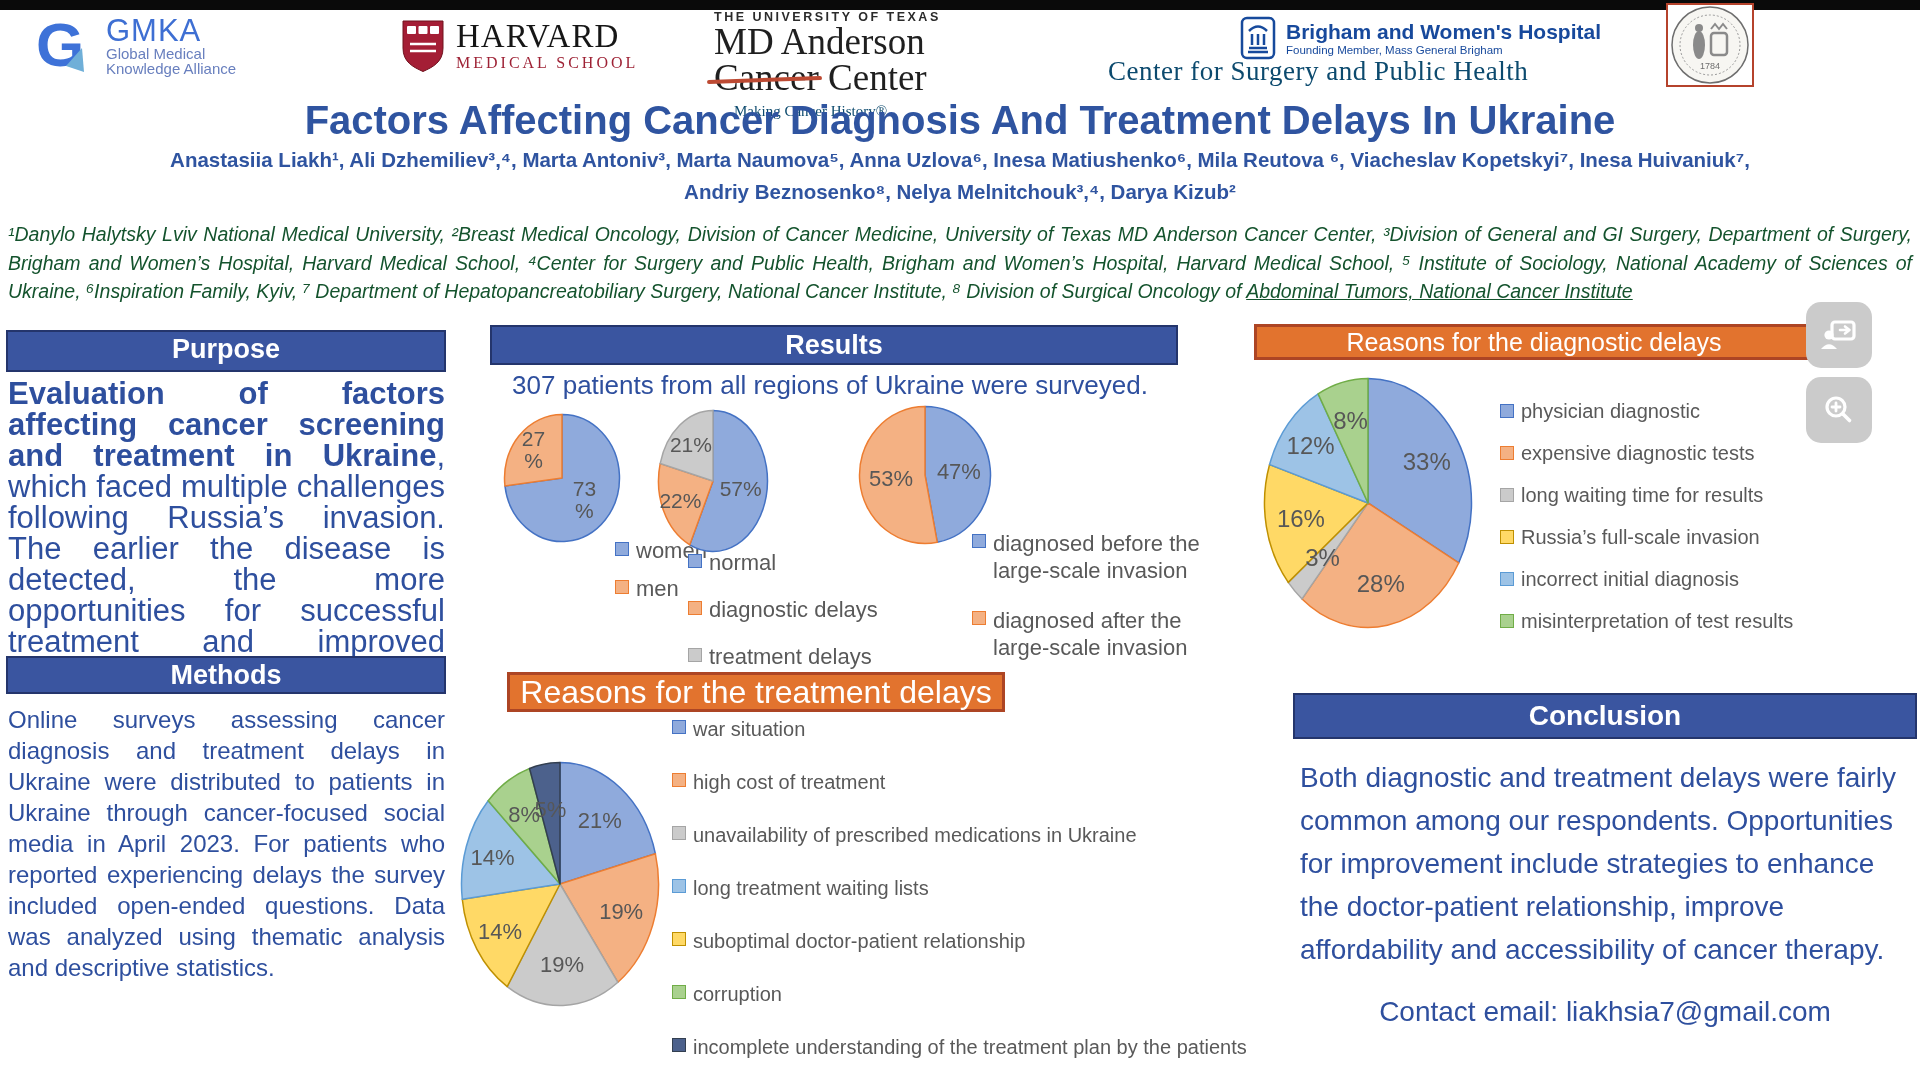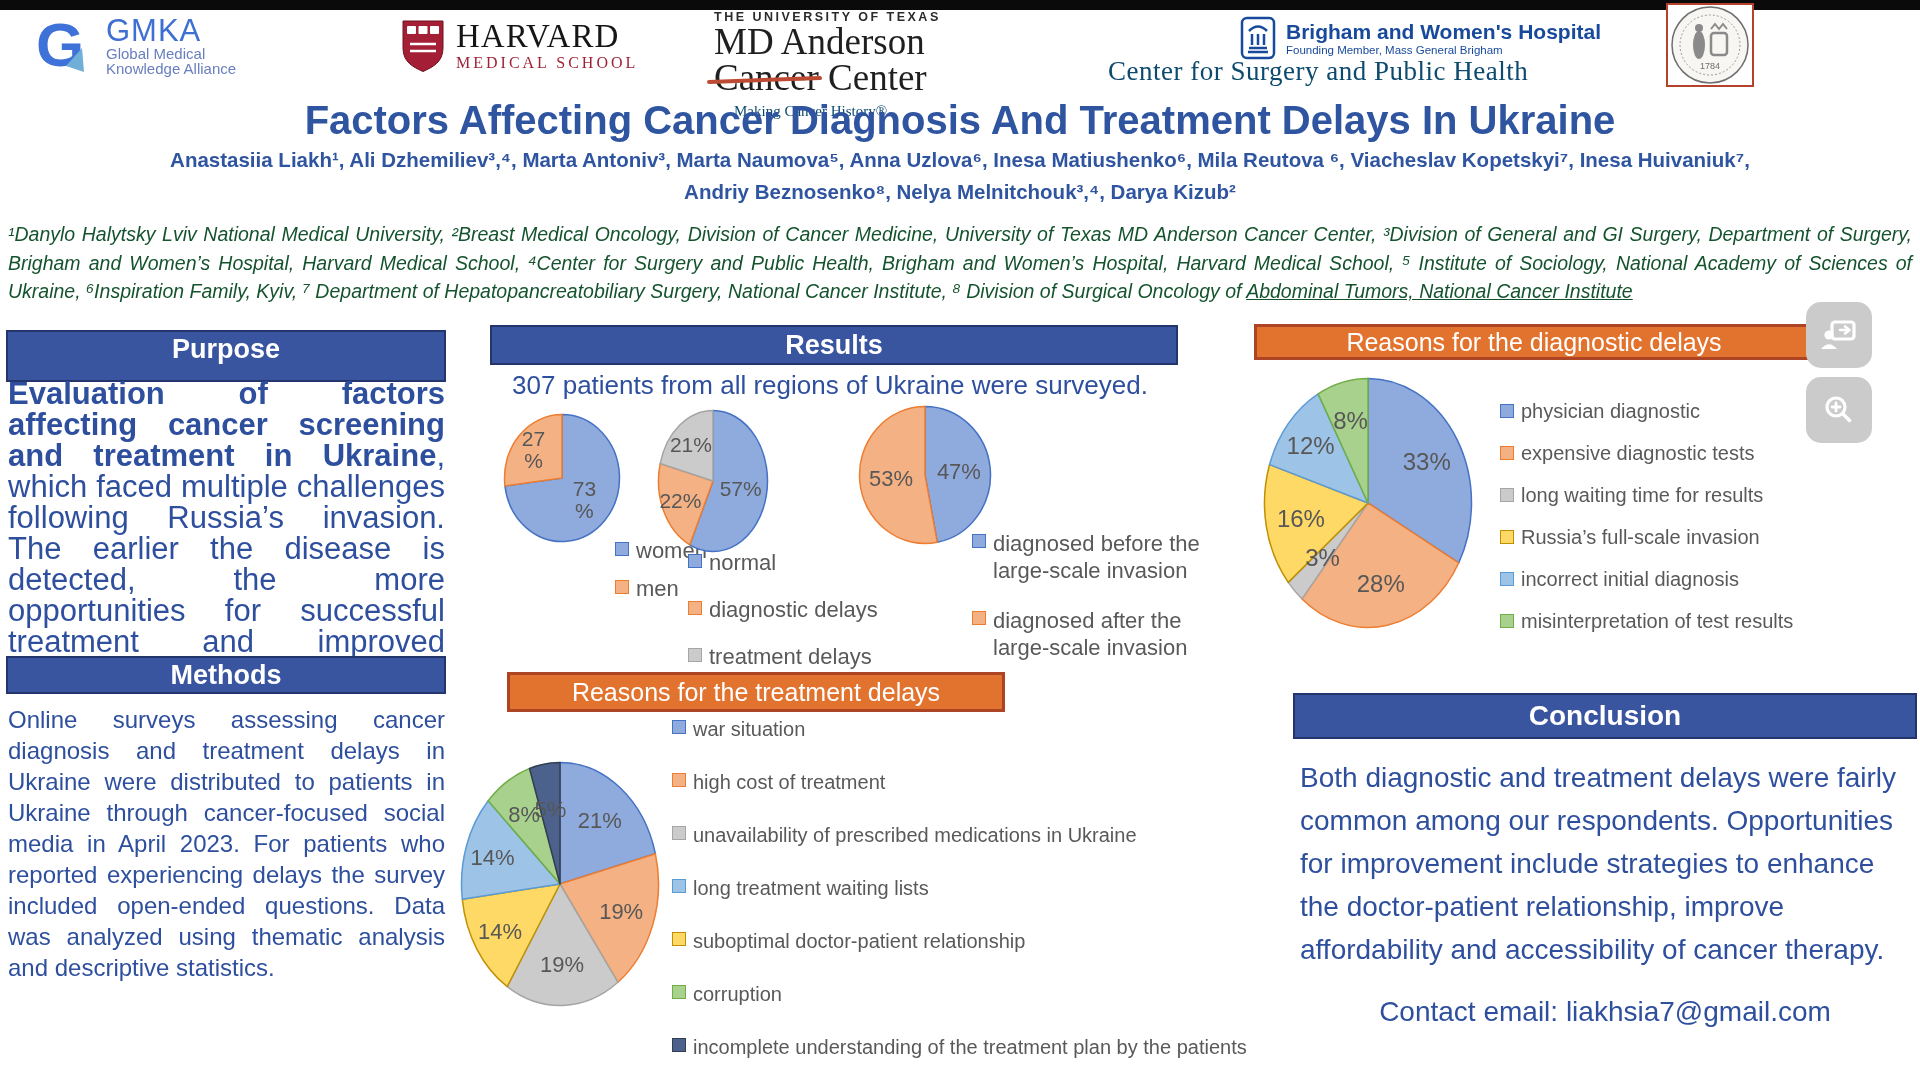--- a/index.html
+++ b/index.html
@@ -40,25 +40,25 @@
   .affils{position:absolute;left:8px;top:220px;width:1904px;
           font-size:19.5px;font-style:italic;color:#14532d;line-height:28.5px;text-align:justify;}
   .affils .ulast{text-decoration:underline;}
 
   
   .bar-blue{position:absolute;background:#3A55A0;border:2px solid #24356C;color:#ffffff;
             font-weight:bold;text-align:center;box-sizing:border-box;}
   .bar-orange{position:absolute;background:#E2732E;border:3px solid #AD4524;color:#ffffff;
             text-align:center;box-sizing:border-box;}
 
-  .bar-purpose{left:6px;top:330px;width:440px;height:52px;font-size:27px;line-height:34px;}
+  .bar-purpose{left:6px;top:330px;width:440px;height:42px;font-size:27px;line-height:34px;}
   .bar-methods{left:6px;top:656px;width:440px;height:38px;font-size:27px;line-height:34px;}
   .bar-results{left:490px;top:325px;width:688px;height:40px;font-size:27px;line-height:36px;}
   .bar-conclusion{left:1293px;top:693px;width:624px;height:46px;font-size:28px;line-height:42px;}
-  .bar-treat{left:507px;top:672px;width:498px;height:40px;font-size:25px;line-height:34px;text-align:center;}
+  .bar-treat{left:507px;top:672px;width:498px;height:40px;font-size:32px;line-height:34px;text-align:center;}
   .bar-diag{left:1254px;top:324px;width:560px;height:36px;font-size:25px;line-height:30px;}
 
   .purpose-body{position:absolute;left:8px;top:378px;width:437px;font-size:31px;line-height:31px;
                 color:#2E4F9E;text-align:justify;}
   .purpose-body .lead{font-weight:bold;}
   .methods-body{position:absolute;left:8px;top:704px;width:437px;font-size:24px;line-height:31px;
                 color:#2E4F9E;text-align:justify;}
   .results-sub{position:absolute;left:450px;top:370px;width:760px;text-align:center;
                font-size:26px;color:#2E4F9E;}
   .conclusion-body{position:absolute;left:1300px;top:756px;width:612px;font-size:28px;

